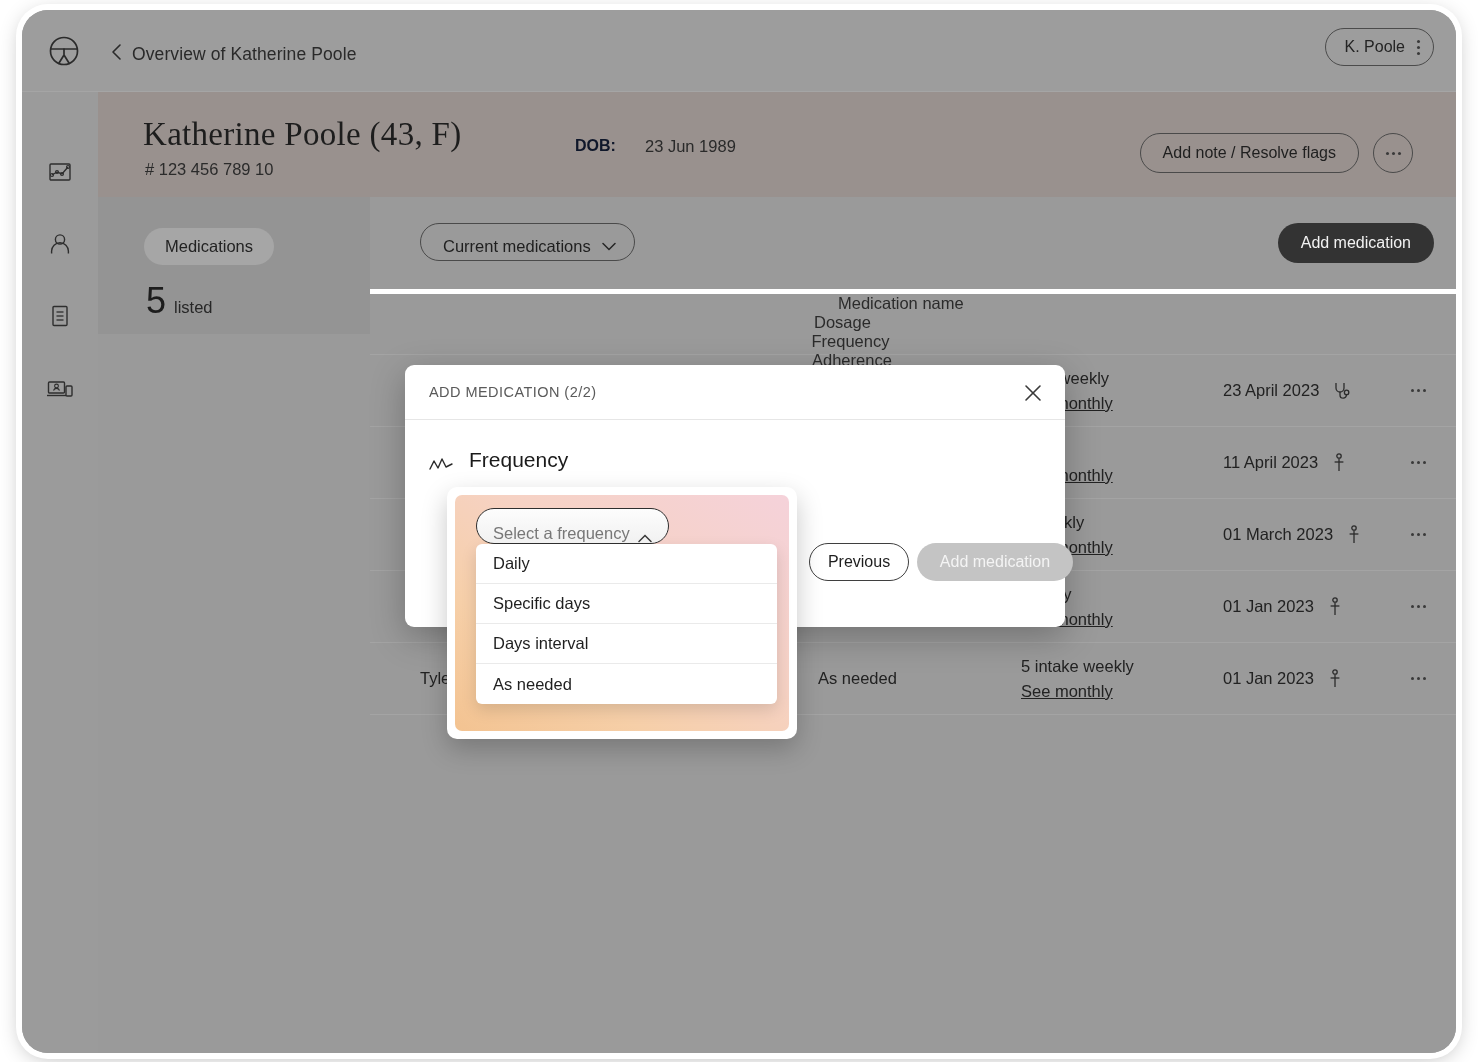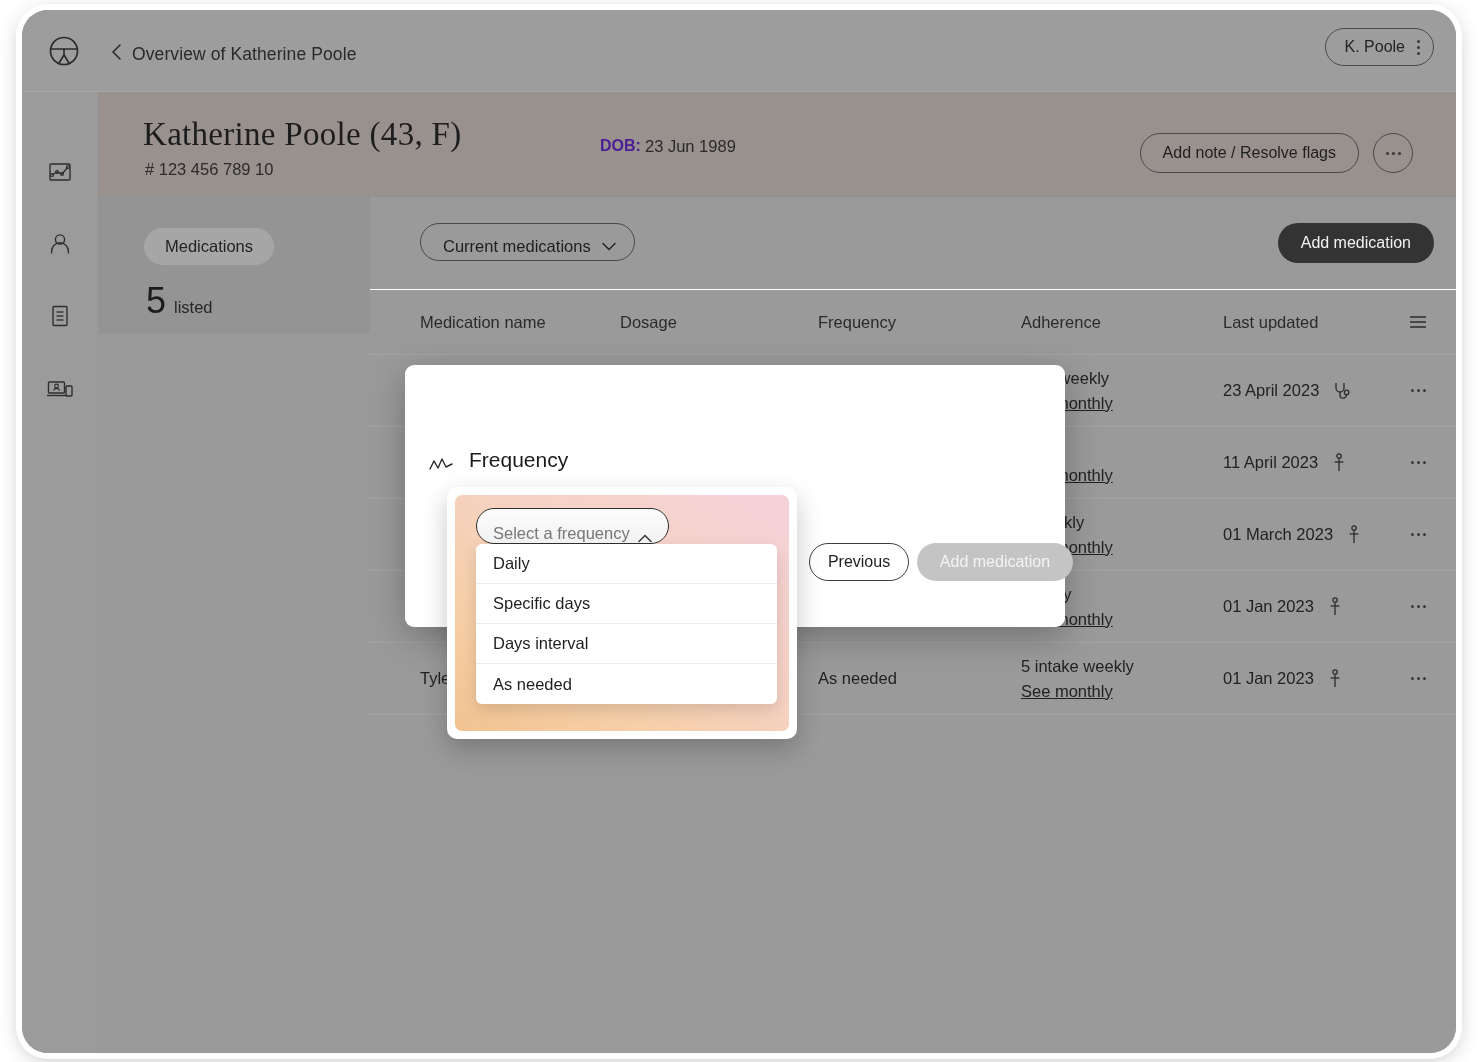--- a/index.html
+++ b/index.html
@@ -82,22 +82,22 @@
     position: absolute; left: 45px; top: 24px;
     font-family: "Liberation Serif", serif;
     font-size: 33px; color: #1d1d1d; letter-spacing: .3px;
     white-space: nowrap;
   }
   #patient-id {
     position: absolute; left: 47px; top: 68px;
     font-size: 16.5px; color: #2b2b2b;
   }
   #dob-label {
-    position: absolute; left: 502px; top: 45px;
-    font-size: 16px; font-weight: bold; color: #4c1d95;
+    position: absolute; left: 477px; top: 45px;
+    font-size: 16px; font-weight: bold; color: #0f172a;
   }
   #dob-value {
     position: absolute; left: 547px; top: 45px;
     font-size: 16.5px; color: #2a2a2a;
   }
   #add-note-btn {
     position: absolute; right: 97px; top: 41px;
     height: 40px; padding: 0 22px;
     border: 1px solid #4a4a4a; border-radius: 20px;
     display: flex; align-items: center;
@@ -169,21 +169,21 @@
 
   
   #med-table { position: absolute; left: 0; top: 92px; width: 1086px; }
   .trow {
     position: relative;
     display: flex; align-items: center;
     height: 72px;
     border-bottom: 1px solid #a4a4a4;
     font-size: 16.5px; color: #222;
   }
-  #table-head { border-top: 1px solid #ffffff; height: 66px; }
+  #table-head { border-top: 5px solid #ffffff; height: 66px; flex-direction: column; }
   #table-head .cell { color: #2b2b2b; }
   .cell { flex: none; padding-left: 0; }
   .c-name { width: 200px; margin-left: 50px; }
   .c-dose { width: 198px; }
   .c-freq { width: 203px; }
   .c-adh  { width: 202px; }
   .c-upd  { width: 160px; }
   .c-act  { width: 70px; display: flex; justify-content: center; }
   .adh-sub { display: block; text-decoration: underline; margin-top: 6px; cursor: pointer; }
   .upd-wrap { display: flex; align-items: center; gap: 14px; }
@@ -545,20 +545,29 @@
               <i></i>
               <i></i>
             </span>
         </div>
       </div>
 
     </div>
   </div>
 
   <div id="modal">
+    <div id="modal-header">
+      <div id="modal-title">ADD MEDICATION (2/2)</div>
+      <div id="modal-close">
+        <svg width="28" height="28" viewBox="0 0 28 28">
+          <line x1="7" y1="7" x2="21" y2="21" stroke="#3a3a3a" stroke-width="1.6" stroke-linecap="round"></line>
+          <line x1="21" y1="7" x2="7" y2="21" stroke="#3a3a3a" stroke-width="1.6" stroke-linecap="round"></line>
+        </svg>
+      </div>
+    </div>
 
     <div id="freq-icon">
       <svg width="24" height="20" viewBox="0 0 24 20">
         <polyline points="1,14 5,6 9,13 13,4 17,12 23,9" fill="none" stroke="#2b2b2b" stroke-width="1.4" stroke-linecap="round" stroke-linejoin="round"></polyline>
       </svg>
     </div>
     <div id="freq-heading">Frequency</div>
 
     <div id="modal-prev-btn">Previous</div>
     <div id="modal-submit-btn">Add medication</div>

